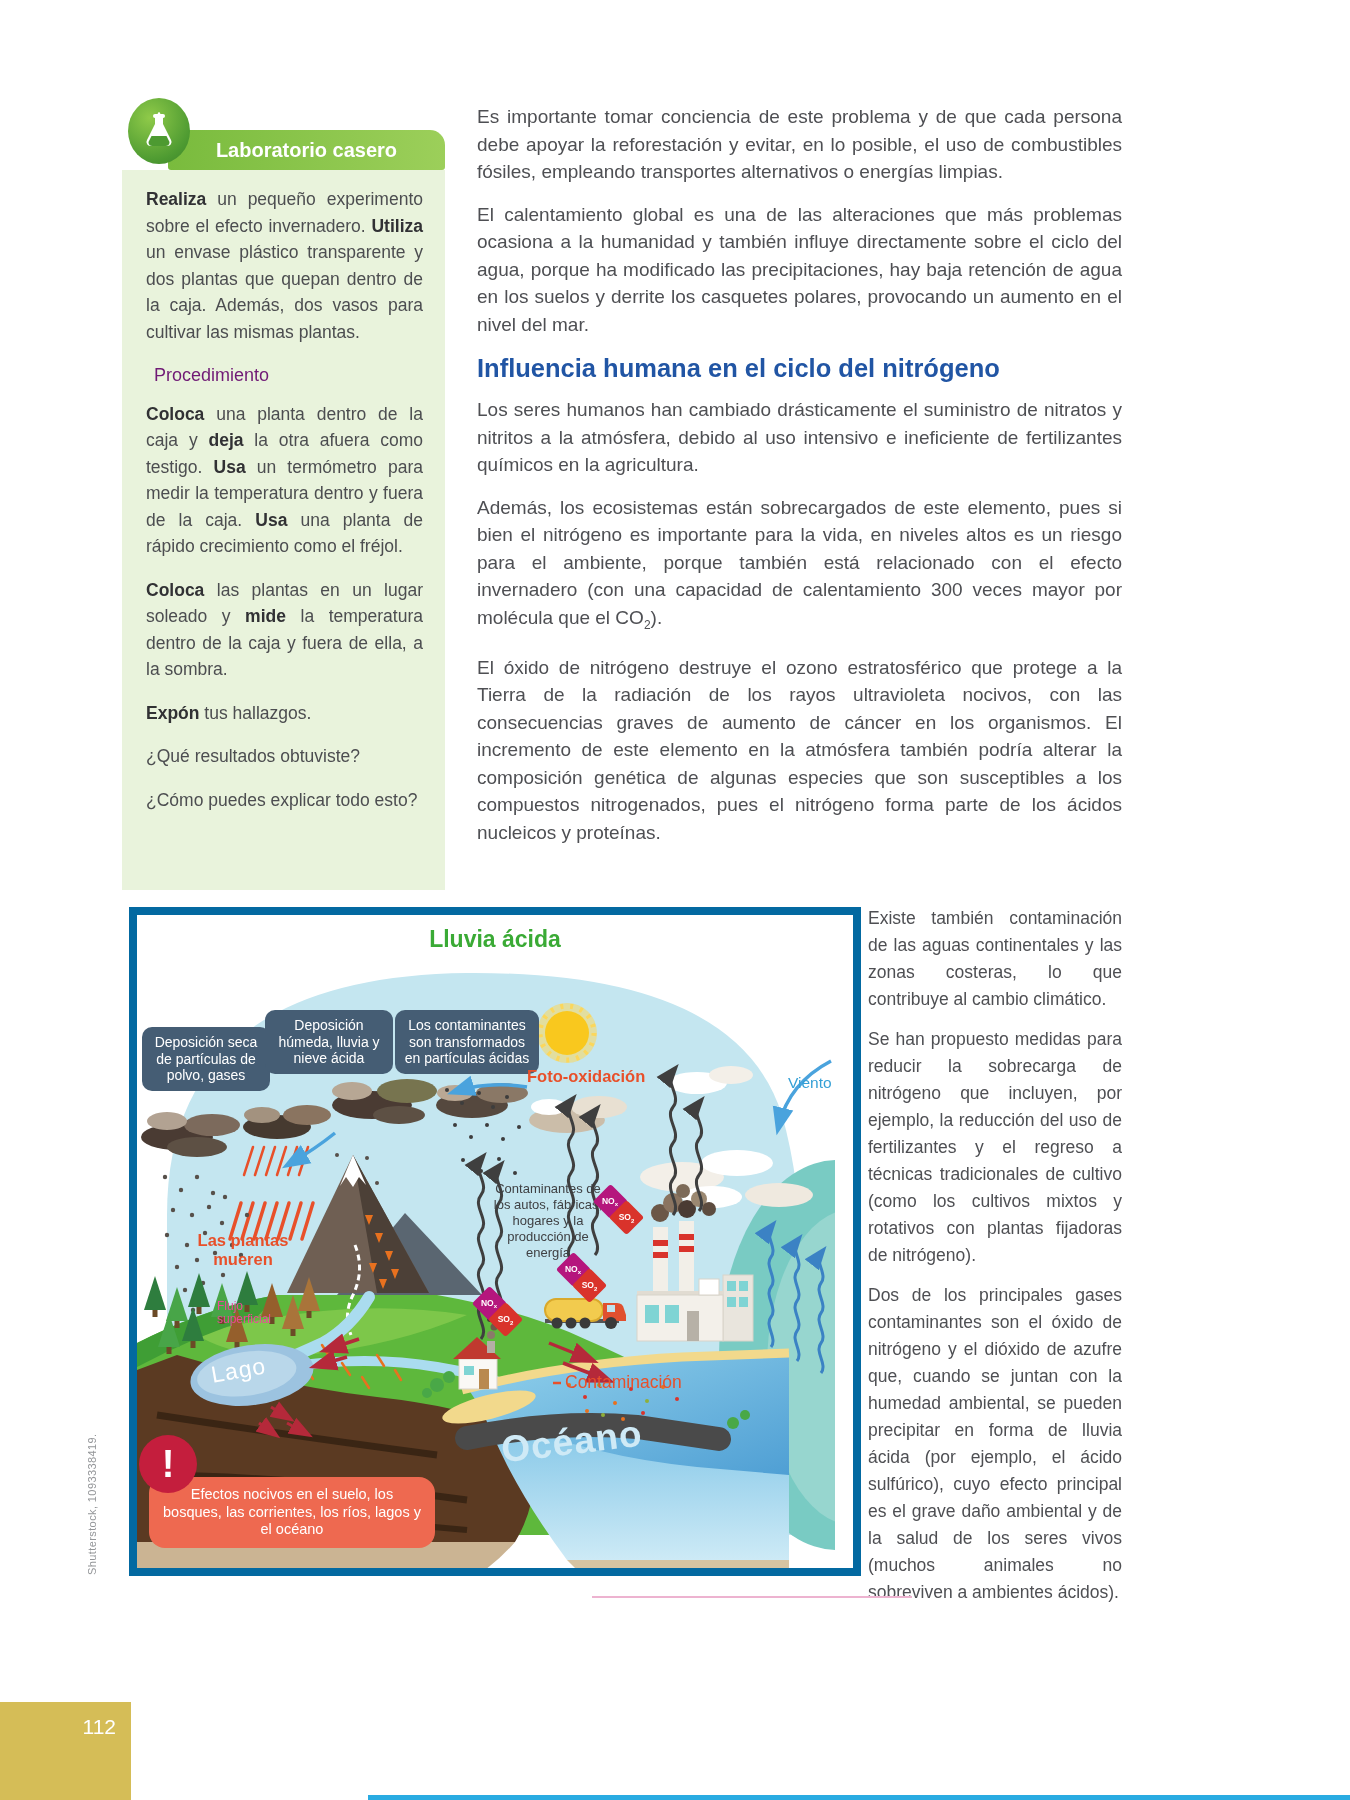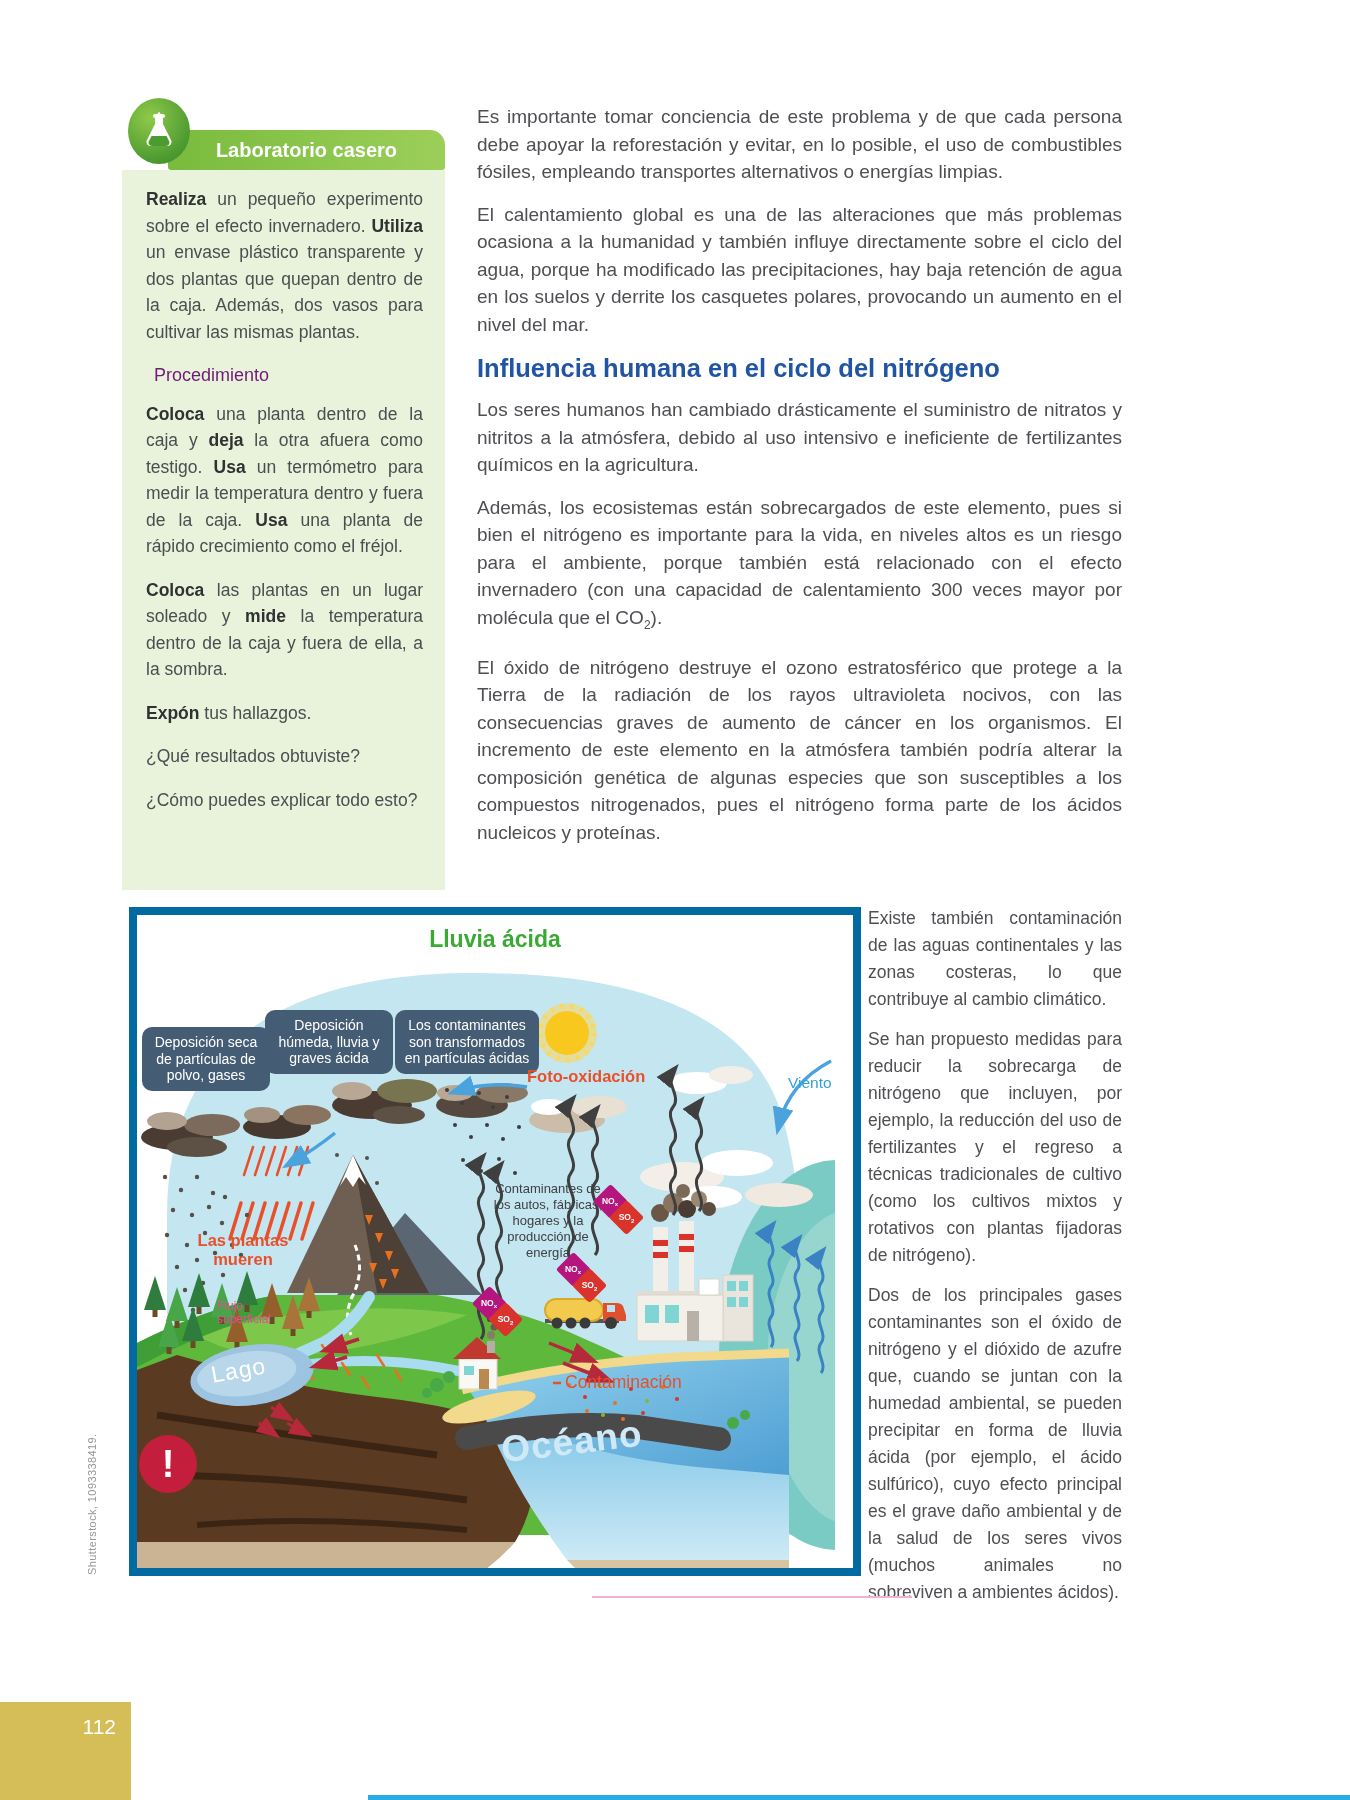--- a/index.html
+++ b/index.html
@@ -422,21 +422,21 @@
           <circle cx="540" cy="484" r="2" fill="#d9332b"></circle>
           <circle cx="466" cy="500" r="2" fill="#8faf3a"></circle>
           <circle cx="486" cy="504" r="2" fill="#e8711f"></circle>
           <circle cx="506" cy="498" r="2" fill="#d9332b"></circle>
           <circle cx="450" cy="496" r="2" fill="#e8711f"></circle>
       </g>
     </svg>
 
     <div class="fig-title">Lluvia ácida</div>
     <div class="lbl-box" style="left:5px;top:112px;width:116px;">Deposición seca de partículas de polvo, gases</div>
-    <div class="lbl-box" style="left:128px;top:95px;width:116px;">Deposición húmeda, lluvia y graves ácida</div>
+    <div class="lbl-box" style="left:128px;top:95px;width:116px;">Deposición húmeda, lluvia y nieve ácida</div>
     <div class="lbl-box" style="left:258px;top:95px;width:132px;">Los contaminantes son transformados en partículas ácidas</div>
     <div class="fig-lbl photo">Foto-oxidación</div>
     <div class="fig-lbl wind">Viento</div>
     <div class="fig-lbl plants">Las plantas mueren</div>
     <div class="fig-lbl sources">Contaminantes de los autos, fábricas, hogares y la producción de energía</div>
     <div class="fig-lbl flow">Flujo superficial</div>
     <div class="fig-lbl lago">Lago</div>
     <div class="fig-lbl oceano">Océano</div>
     <div class="fig-lbl contam">Contaminación</div>
 
@@ -453,20 +453,21 @@
         <span><span>SO</span><sub>2</sub></span>
       </div>
     <div class="badge nox" style="left:461px;top:274px;">
         <span><span>NO</span><sub>x</sub></span>
       </div>
     <div class="badge so2" style="left:477px;top:290px;">
         <span><span>SO</span><sub>2</sub></span>
       </div>
 
     <div class="warn-circle">!</div>
+    <div class="warn-box">Efectos nocivos en el suelo, los bosques, las corrientes, los ríos, lagos y el océano</div>
   </div>
 
   <div class="cap-line"></div>
   <div class="credit">Shutterstock, 1093338419.</div>
 
   <div class="page-tab">112</div>
   <div class="footer-line"></div>
 </div>
 
 </body></html>

